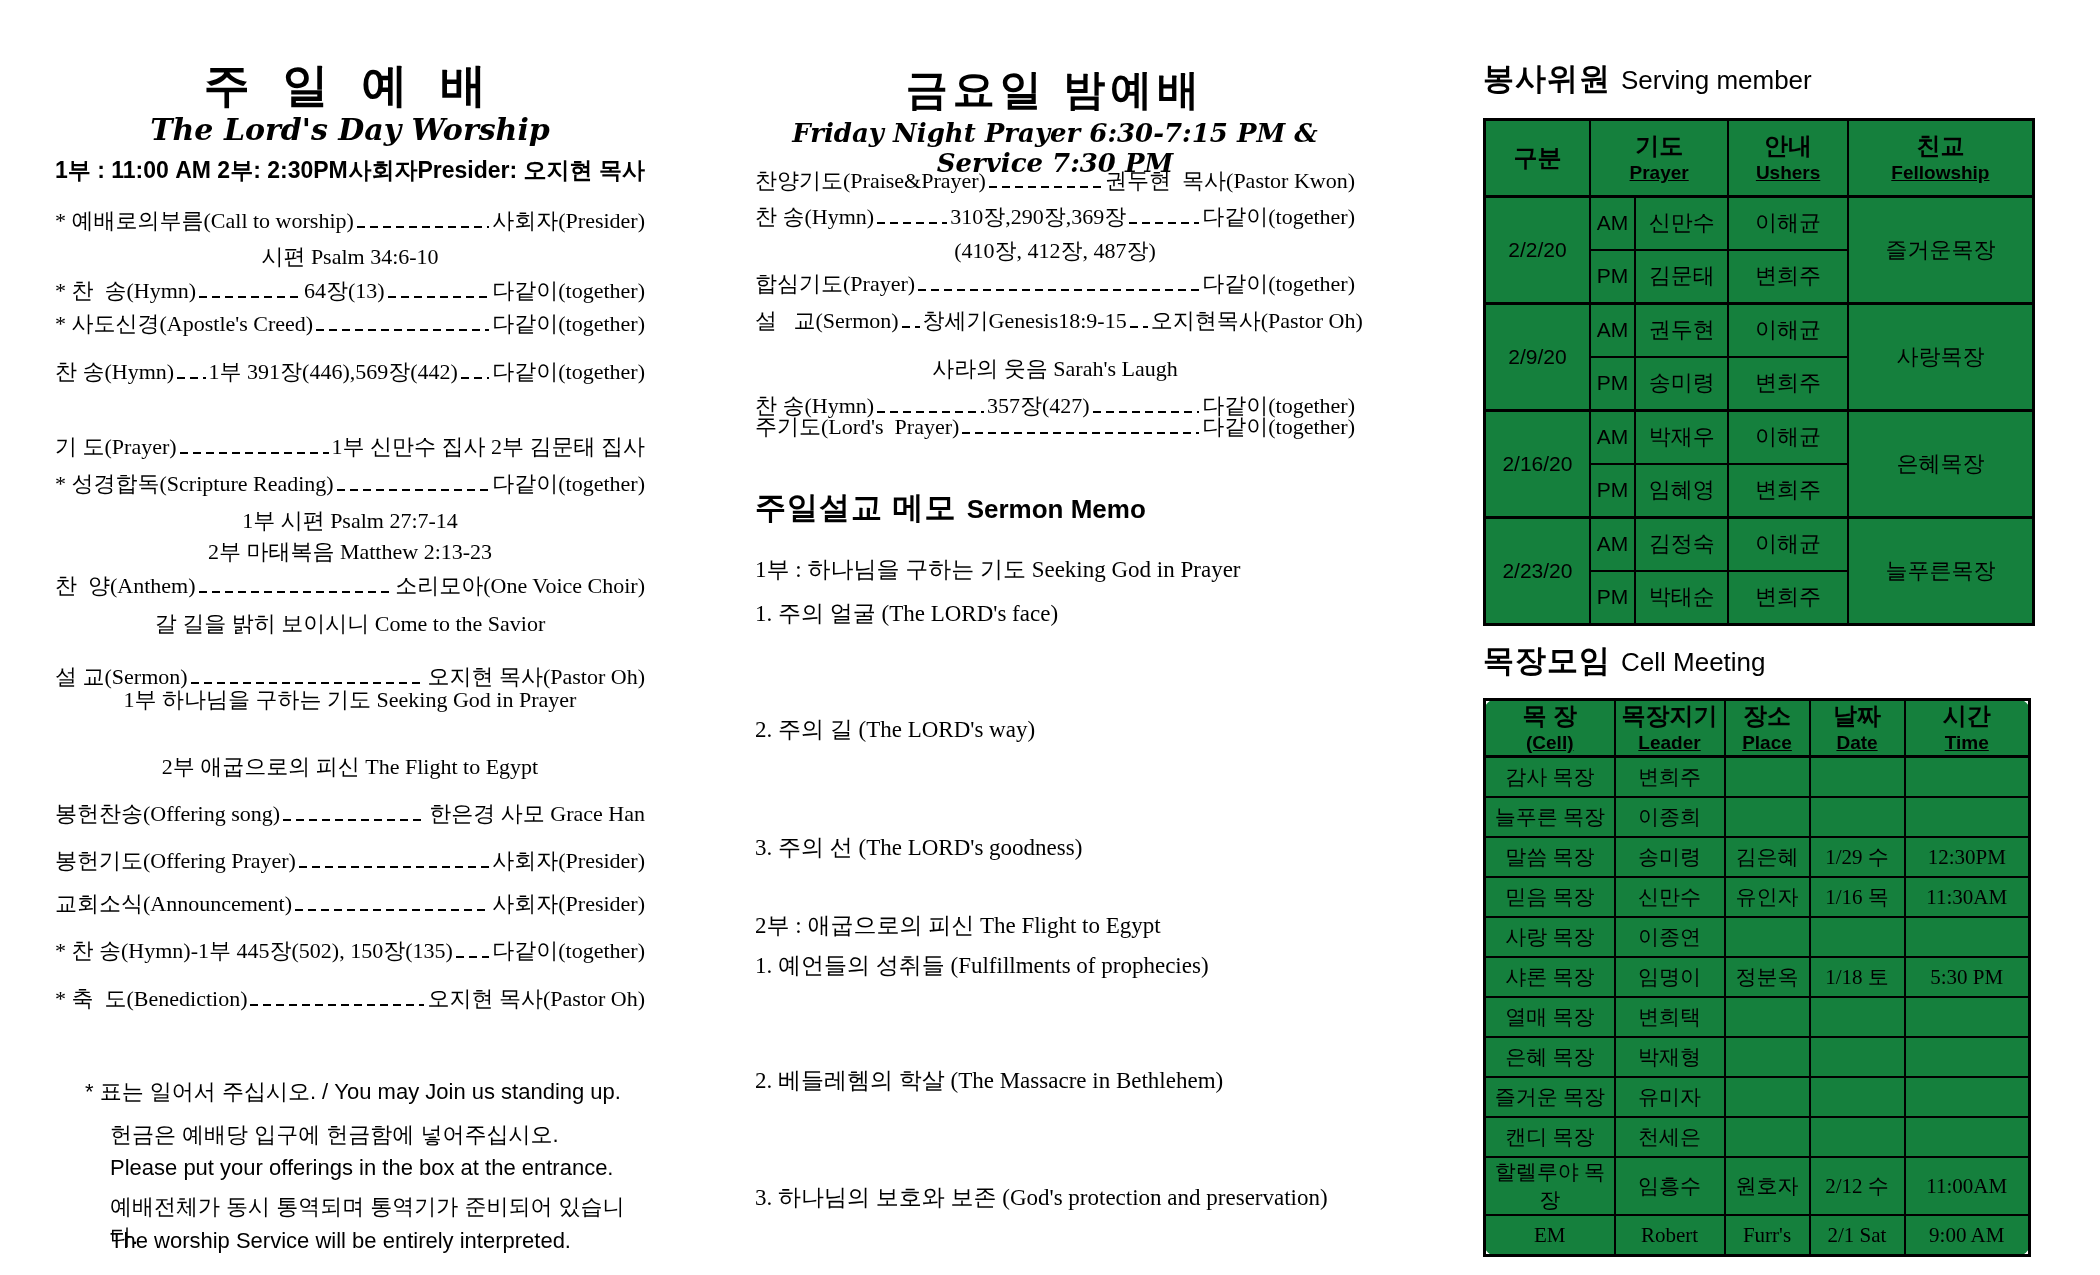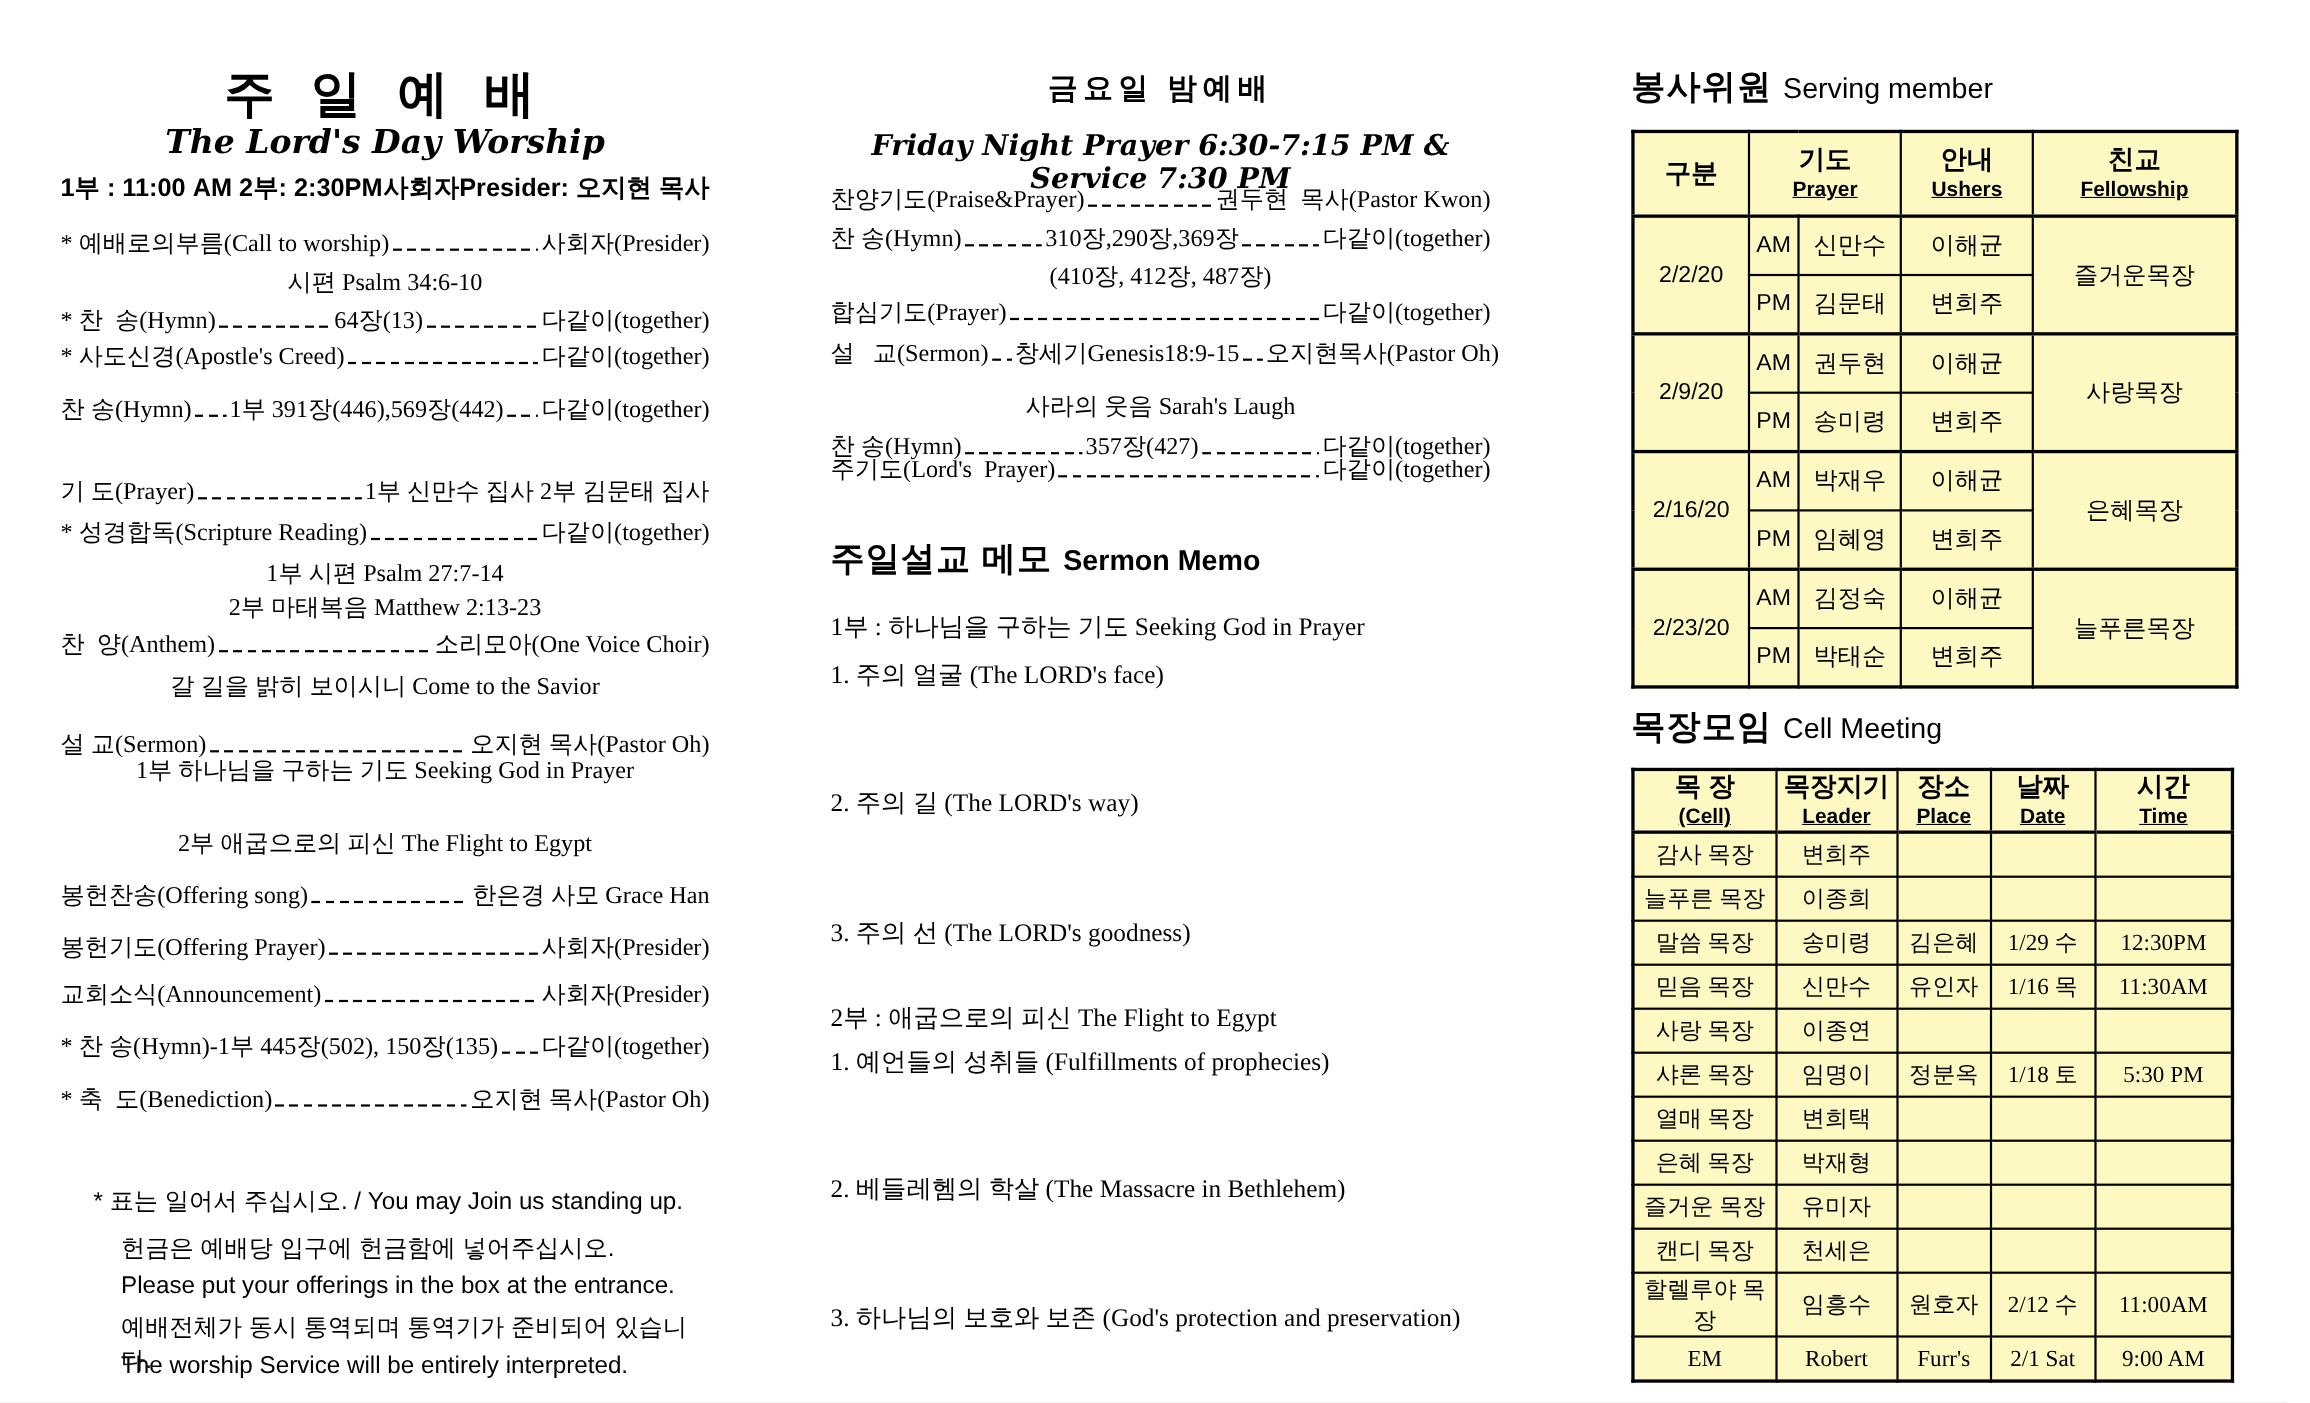--- a/index.html
+++ b/index.html
@@ -6,21 +6,21 @@
   #page{position:relative;width:2100px;height:1275px;background:#ffffff;color:#000;
         font-family:"Liberation Serif","DejaVu Serif",serif;overflow:hidden;}
   .col{position:absolute;top:0;}
   #col-sunday{left:55px;width:590px;height:1275px;}
   #col-friday{left:755px;width:600px;height:1275px;}
   #col-right{left:1483px;width:560px;height:1275px;}
 
   .big-title{position:absolute;left:0;right:0;text-align:center;
     font-family:"Liberation Sans","DejaVu Sans",sans-serif;font-weight:bold;color:#000;}
   #sun-title{top:55px;font-size:46px;letter-spacing:10px;}
-  #fri-title{top:62px;font-size:27px;letter-spacing:5px;}
+  #fri-title{top:62px;font-size:42px;letter-spacing:5px;}
   .script-sub{position:absolute;left:0;right:0;text-align:center;
     font-family:"DejaVu Serif","Liberation Serif",serif;font-style:italic;font-weight:bold;}
   #sun-sub{top:112px;font-size:30px;}
   #fri-sub{top:118px;font-size:26px;}
 
   #sun-info{position:absolute;top:155px;left:0;right:0;display:flex;justify-content:space-between;
     font-family:"Liberation Sans","DejaVu Sans",sans-serif;font-weight:bold;font-size:23px;}
 
   .ln{position:absolute;left:0;right:0;display:flex;align-items:stretch;
       font-size:22px;line-height:27px;white-space:nowrap;}
@@ -32,21 +32,21 @@
 
   .note{position:absolute;left:30px;right:0;
     font-family:"Liberation Sans","DejaVu Sans",sans-serif;font-size:22px;}
   .note.indent{left:55px;}
 
   .sec-head{position:absolute;left:0;font-family:"Liberation Sans","DejaVu Sans",sans-serif;}
   .sec-head .kr{font-size:31px;font-weight:bold;letter-spacing:1px;}
   .sec-head .en{font-size:26px;font-weight:bold;margin-left:10px;}
   .sec-head .en.light{font-weight:normal;}
 
-  table{border-collapse:collapse;table-layout:fixed;position:absolute;left:0;background:#fef9c3;}
+  table{border-collapse:collapse;table-layout:fixed;position:absolute;left:0;background:#15803d;}
   td,th{border:2px solid #000;text-align:center;vertical-align:middle;padding:0;overflow:hidden;}
   #serving-table{top:118px;width:552px;}
   #serving-table,#cell-table{border:3px solid #000;}
   #serving-table th .kr,#cell-table th .kr{display:block;
      font-family:"Liberation Sans","DejaVu Sans",sans-serif;font-size:24px;font-weight:bold;line-height:30px;}
   #serving-table th .en,#cell-table th .en{display:block;
      font-family:"Liberation Sans","DejaVu Sans",sans-serif;font-size:19px;font-weight:bold;line-height:24px;text-decoration:underline;}
   #serving-table th{border-bottom:3px solid #000;}
   #serving-table tr.grp td{border-top:3px solid #000;}
   .date-cell,.ampm-cell{font-family:"Liberation Sans","DejaVu Sans",sans-serif;font-size:21px;}

